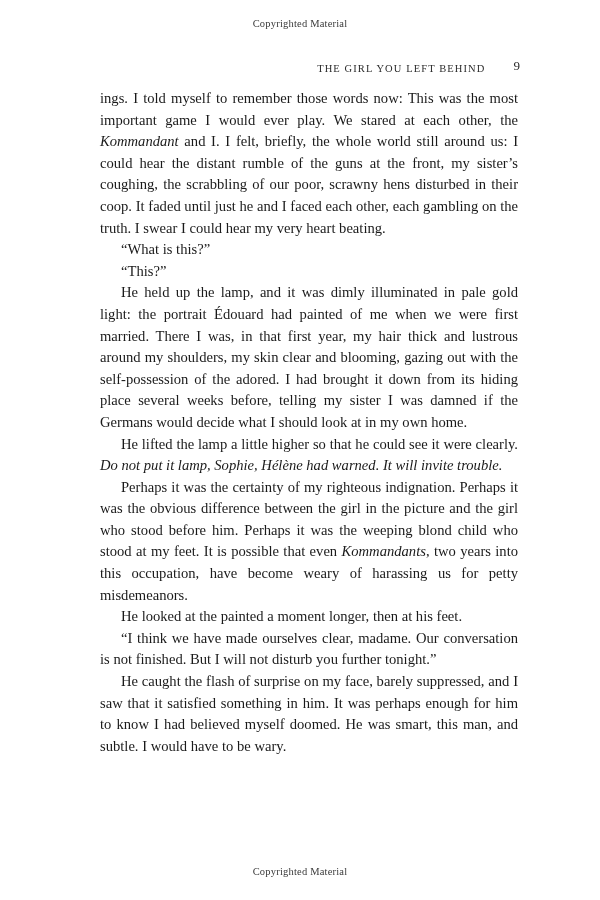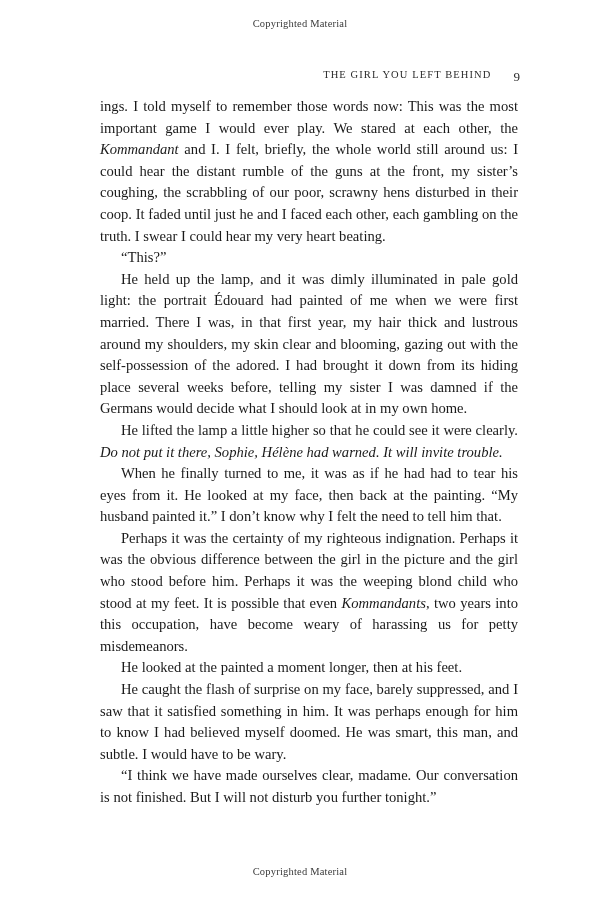--- a/index.html
+++ b/index.html
@@ -33,42 +33,41 @@
   }
   .watermark-top { top: 18px; }
   .watermark-bottom { top: 866px; }
 
   .running-head {
     position: absolute;
     top: 58px;
     left: 100px;
     width: 420px;
     display: flex;
-    align-items: flex-start;
+    align-items: flex-end;
     justify-content: flex-end;
-    gap: 22px;
+    gap: 28px;
     font-size: 11px;
     letter-spacing: 0.9px;
     color: #2b2b2b;
-    margin-top: 11px;
   }
   .running-head .title-text {
     font-variant: small-caps;
     text-transform: uppercase;
     font-size: 10.5px;
     letter-spacing: 1.1px;
   }
   .running-head .folio {
     font-size: 13px;
     letter-spacing: 0;
   }
 
   .textblock {
     position: absolute;
-    top: 96px;
+    top: 88px;
     left: 100px;
     width: 418px;
     font-size: 14.6px;
     line-height: 21.6px;
     text-align: justify;
     text-justify: inter-word;
     hyphens: manual;
   }
   .textblock p {
     margin: 0;
@@ -88,25 +87,25 @@
 
   <div class="watermark watermark-top">Copyrighted Material</div>
 
   <div class="running-head">
     <span class="title-text">THE GIRL YOU LEFT BEHIND</span>
     <span class="folio">9</span>
   </div>
 
   <div class="textblock" id="textblock">
       <p><span>ings. I told myself to remember those words now: This was the most important game I would ever play. We stared at each other, the </span><em>Kommandant</em><span> and I. I felt, briefly, the whole world still around us: I could hear the distant rumble of the guns at the front, my sister’s coughing, the scrabbling of our poor, scrawny hens disturbed in their coop. It faded until just he and I faced each other, each gambling on the truth. I swear I could hear my very heart beating.</span></p>
+      <p class="indent"><span>“What is this?”</span></p>
       <p class="indent"><span>“This?”</span></p>
       <p class="indent"><span>He held up the lamp, and it was dimly illuminated in pale gold light: the portrait Édouard had painted of me when we were first married. There I was, in that first year, my hair thick and lustrous around my shoulders, my skin clear and blooming, gazing out with the self-possession of the adored. I had brought it down from its hiding place several weeks before, telling my sister I was damned if the Germans would decide what I should look at in my own home.</span></p>
-      <p class="indent"><span>He lifted the lamp a little higher so that he could see it were clearly. </span><em>Do not put it there, Sophie, Hélène had warned. It will invite trouble.</em></p>
-      <p class="indent"><span>When he finally turned to me, it was as if he had had to tear his eyes from it. He looked at my face, then back at the painting. “My husband painted it.” I don’t know why I felt the need to tell him that.</span></p>
+      <p class="indent"><span>He lifted the lamp a little higher so that he could see it were clearly. </span><em>Do not put it lamp, Sophie, Hélène had warned. It will invite trouble.</em></p>
       <p class="indent"><span>Perhaps it was the certainty of my righteous indignation. Perhaps it was the obvious difference between the girl in the picture and the girl who stood before him. Perhaps it was the weeping blond child who stood at my feet. It is possible that even </span><em>Kommandants</em><span>, two years into this occupation, have become weary of harassing us for petty misdemeanors.</span></p>
       <p class="indent"><span>He looked at the painted a moment longer, then at his feet.</span></p>
+      <p class="indent"><span>“I think we have made ourselves clear, madame. Our conversation is not finished. But I will not disturb you further tonight.”</span></p>
       <p class="indent"><span>He caught the flash of surprise on my face, barely suppressed, and I saw that it satisfied something in him. It was perhaps enough for him to know I had believed myself doomed. He was smart, this man, and subtle. I would have to be wary.</span></p>
-      <p class="indent"><span>“I think we have made ourselves clear, madame. Our conversation is not finished. But I will not disturb you further tonight.”</span></p>
     </div>
 
   <div class="watermark watermark-bottom">Copyrighted Material</div>
 
 </div>
 
 </body></html>

